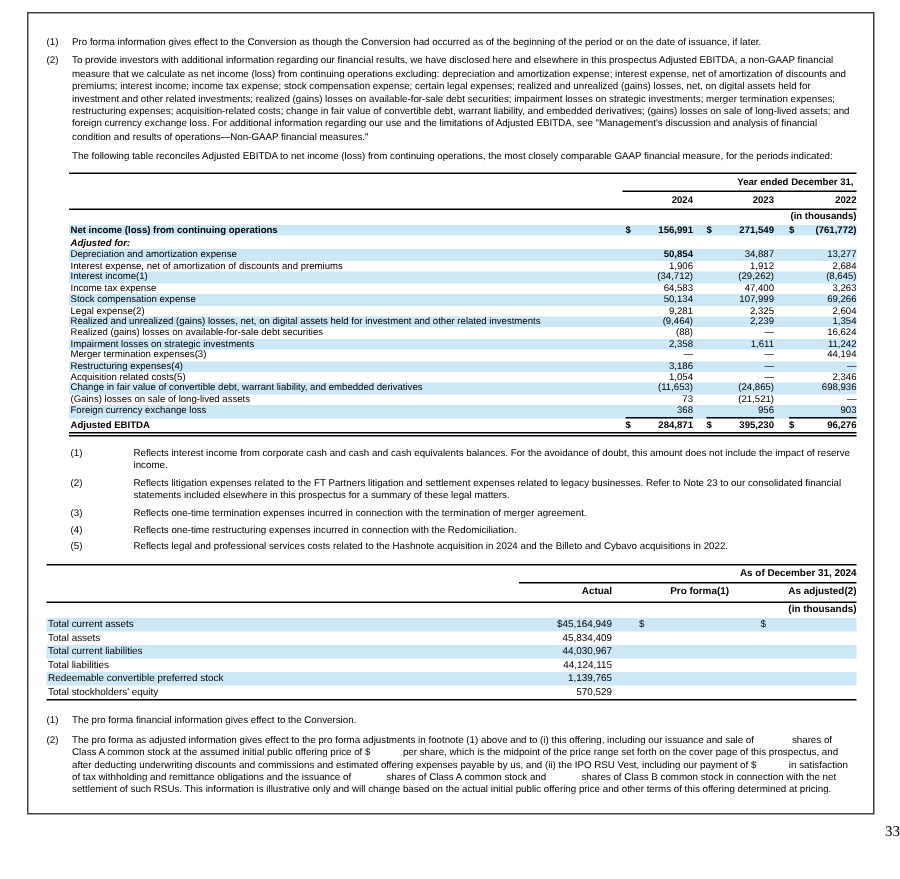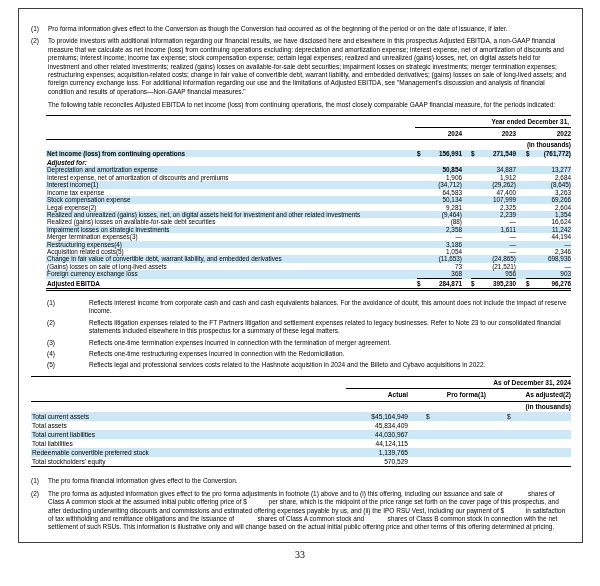--- a/index.html
+++ b/index.html
@@ -55,21 +55,21 @@
   .t2r{display:flex;line-height:9px;min-height:9px;align-items:baseline}
   .t2r .lb{flex:1;padding-left:1px}
   .ca{flex:0 0 62px;text-align:right}
   .cp{flex:0 0 70px;margin-left:8px;box-sizing:border-box}
   .cj{flex:0 0 80px;margin-left:5px;box-sizing:border-box}
   .t2r .cp{padding-left:10px}
   .t2r .cj{padding-left:16px}
   .t2r.last{border-bottom:1px solid #000}
   .fn-bottom-wrap{margin-top:10px}
 
-  .pageno{position:absolute;left:0;right:0;top:549px;text-align:center;
+  .pageno{position:absolute;left:0;right:0;top:549px;text-align:right;
           font-family:"Liberation Serif","DejaVu Serif",serif;font-size:10px}
 </style>
 </head>
 <body>
 
 <div class="frame">
 
   <div>
     <div class="fn">
       <div class="mk">(1)</div>

